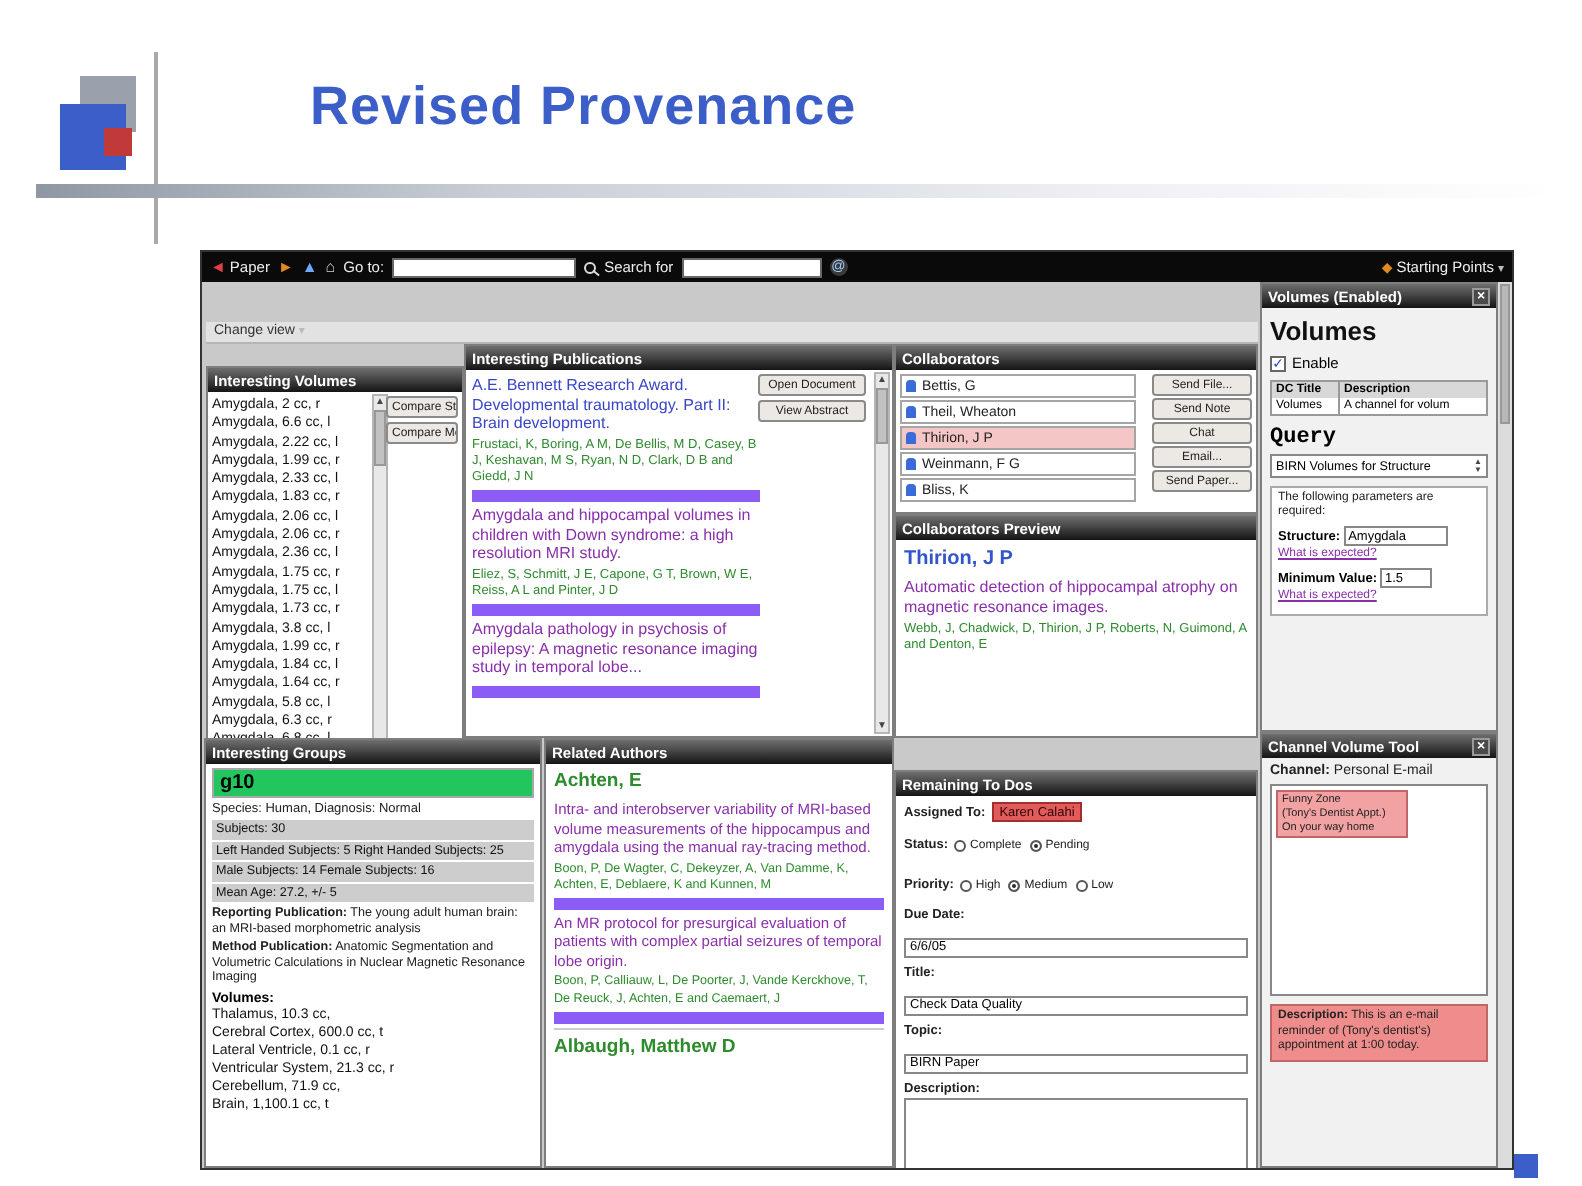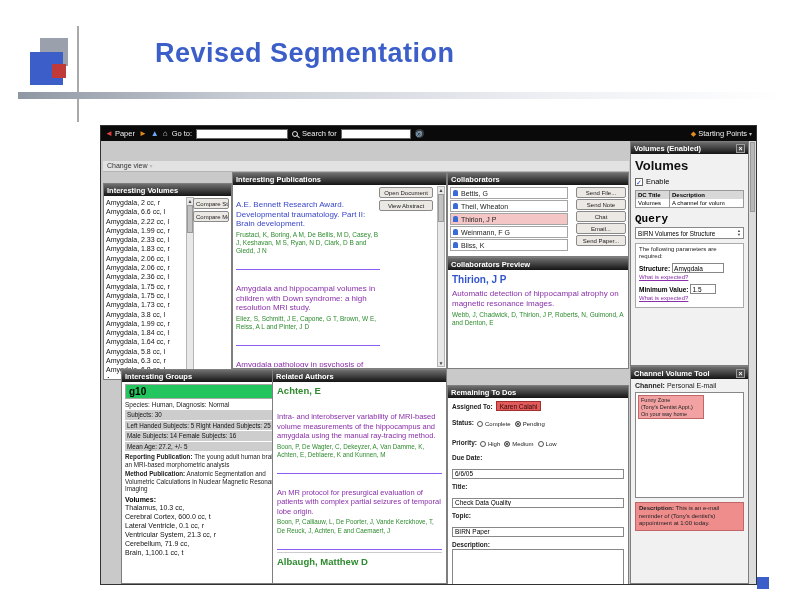--- a/index.html
+++ b/index.html
@@ -61,21 +61,21 @@
               justify-content: space-between; white-space: nowrap; }
   .close-x { width: 9px; height: 9px; background:#4a4a4a; border:1px solid #9a9a9a; color:#fff;
               font-size: 7px; line-height: 7px; text-align: center; }
   .panel-body { position: absolute; left: 0; right: 0; top: 12px; bottom: 0; overflow: hidden; }
 
   
   .p-volumes    { left: 2px;   top: 57px;  width: 129px; height: 197px; }
   .p-pubs       { left: 131px; top: 46px;  width: 215px; height: 197px; }
   .p-collab     { left: 346px; top: 46px;  width: 182px; height: 85px; }
   .p-collabprev { left: 346px; top: 131px; width: 182px; height: 112px; }
-  .p-groups     { left: 20px;   top: 243px; width: 169px; height: 215px; text-decoration: underline; }
+  .p-groups     { left: 1px;   top: 243px; width: 169px; height: 215px; text-decoration: underline; }
   .p-related    { left: 171px; top: 243px; width: 175px; height: 215px; }
   .p-todos      { left: 346px; top: 243px; width: 182px; height: 215px; margin-top: 16px; }
   .p-volcfg     { left: 529px; top: 15px;  width: 119px; height: 225px; }
   .p-chantool   { left: 529px; top: 240px; width: 119px; height: 218px; }
   .p-volcfg .panel-body, .p-chantool .panel-body { background:#f1f1f1; }
 
   
   .tiny-btn { font-size: 6px; background: #ece9e4; border: 1px solid #8a8a8a; border-radius: 2px;
               height: 11px; padding: 0 2px; white-space: nowrap; overflow: hidden; text-align: center;
               color:#222; }
@@ -88,21 +88,21 @@
 
   
   .vol-list { position: absolute; left: 2px; top: 2px; width: 78px; bottom: 1px; overflow: hidden; }
   .vol-item { font-size: 7px; line-height: 9.3px; white-space: nowrap; color: #111; }
   .p-volumes .vscroll { left: 82px; }
   .vol-btns { position: absolute; right: 2px; top: 2px; width: 36px; display: flex;
               flex-direction: column; gap: 2px; }
 
   
   .pub-entries { position: absolute; left: 3px; top: 1px; width: 144px; bottom: 1px; overflow: hidden; }
-  .pub-entry { border-bottom: 1px solid #8b5cf6; padding: 14px 0; }
+  .pub-entry { border-bottom: 6px solid #8b5cf6; padding: 2px 0; }
   .pub-title { font-size: 8px; line-height: 9.5px; color: #8a2faa; margin-bottom: 2px; }
   .p-pubs .pub-entry:first-child .pub-title { color: #3946c8; }
   .pub-authors { font-size: 6.5px; line-height: 8.2px; color: #2e8b2e; }
   .pub-btns { position: absolute; right: 13px; top: 2px; width: 54px; display: flex;
               flex-direction: column; gap: 2px; }
   .p-pubs .vscroll { right: 1px; }
 
   
   .collab-list { position: absolute; left: 2px; top: 2px; width: 118px; }
   .collab-row { display: flex; align-items: center; gap: 3px; border: 1px solid #a5a5a5; background: #fff;
@@ -195,21 +195,21 @@
 </head>
 <body>
 
 <div class="slide">
 
   <span class="sq sq-gray"></span>
   <span class="sq sq-blue"></span>
   <span class="sq sq-red"></span>
   <span class="vline"></span>
   <span class="hbar"></span>
-  <h1 class="slide-title">Revised Segmentation</h1>
+  <h1 class="slide-title">Revised Provenance</h1>
   <span class="corner-sq"></span>
 
   <div class="app">
 
     <div class="toolbar">
       <span class="tb-item">
         <span class="tb-ico ico-red">◄</span>
         <span class="tb-label">Paper</span>
       </span>
       <span class="tb-ico ico-orange">►</span>

